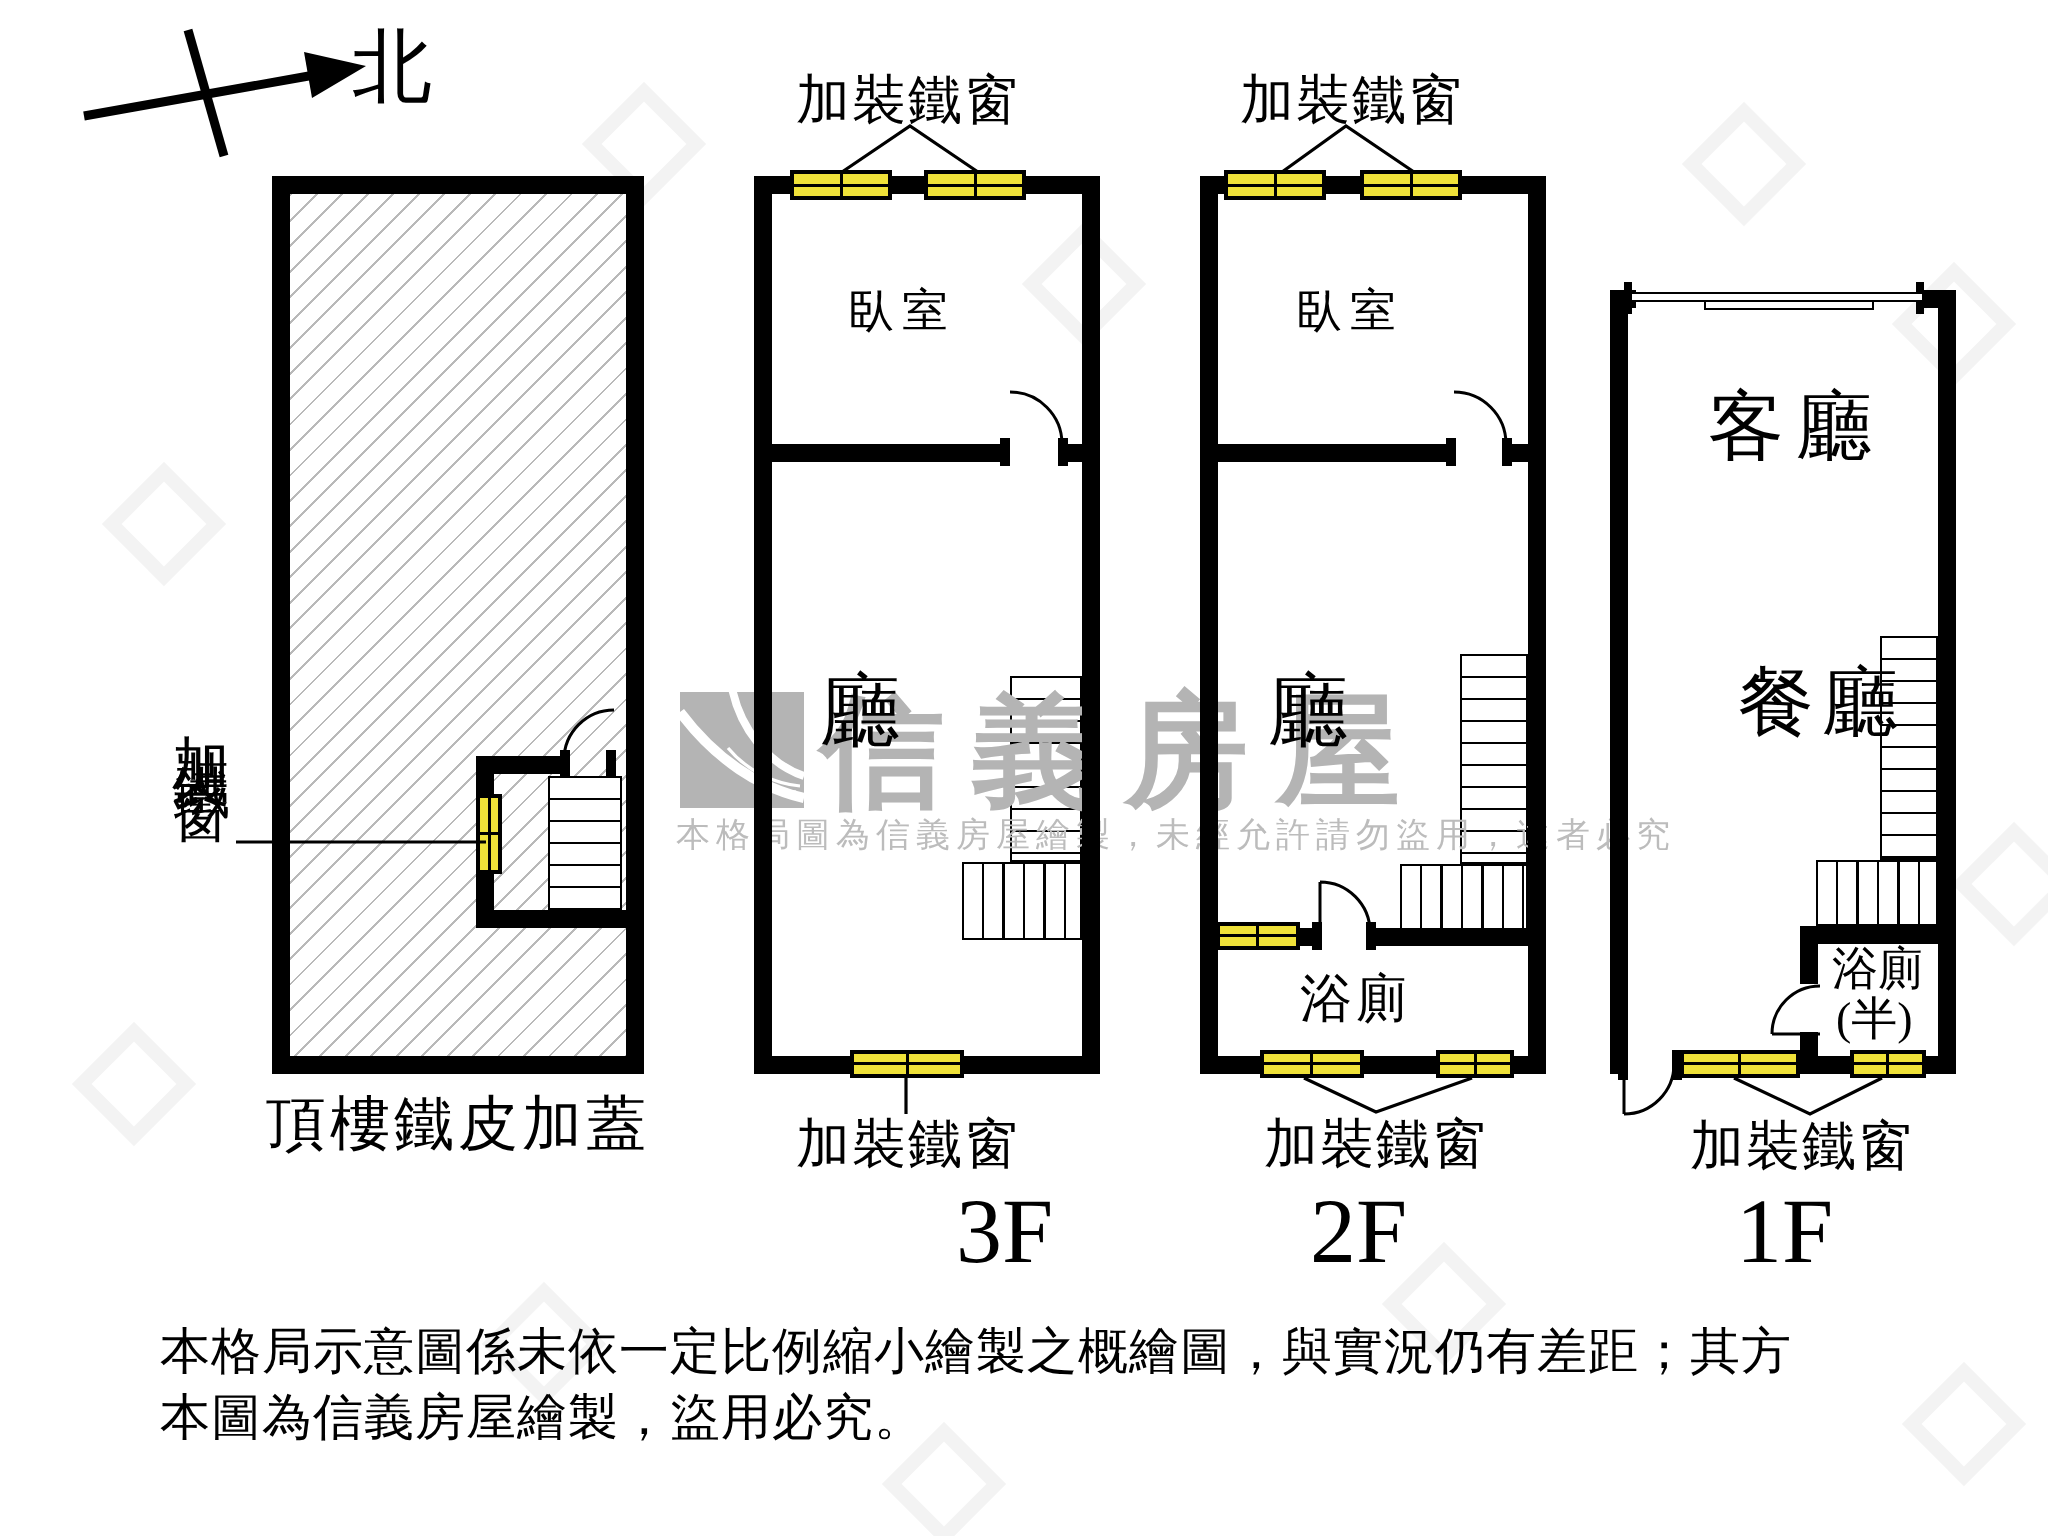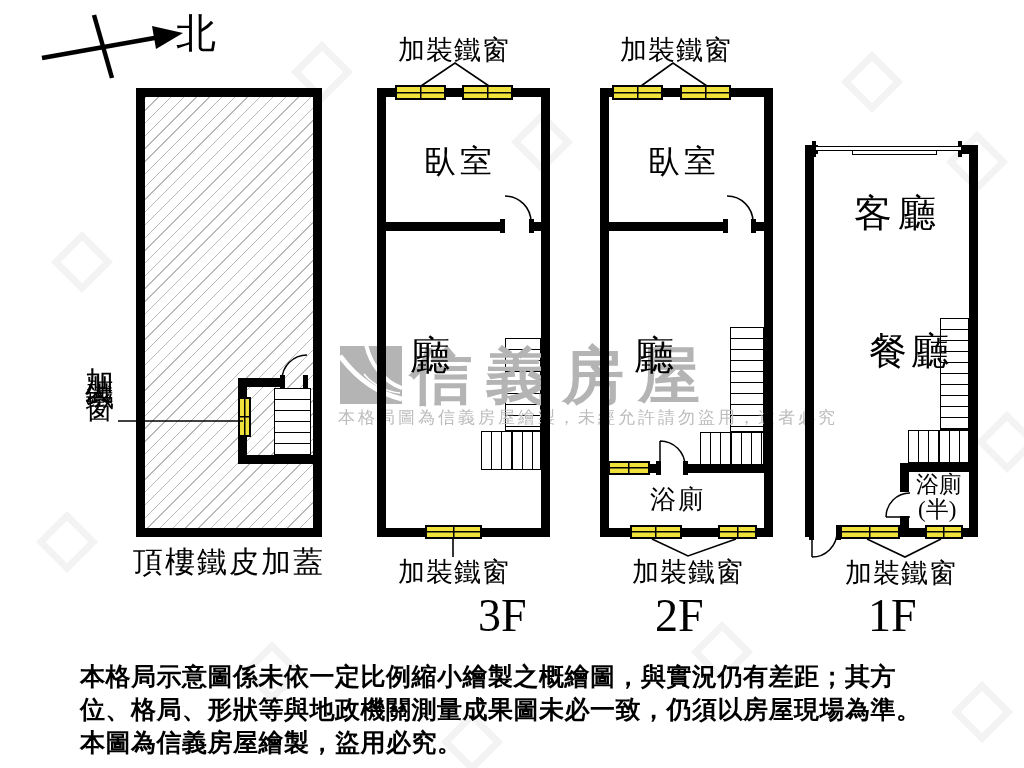--- a/index.html
+++ b/index.html
@@ -10,21 +10,21 @@
          background-image:repeating-linear-gradient(135deg,#b9b9b9 0 1px,transparent 1px 9px);}
   .win{position:absolute;z-index:5;border:2px solid #000;background-color:#efe139;box-sizing:border-box;}
   .win::before{content:"";position:absolute;inset:0;
          background:linear-gradient(#000,#000) 50% 50%/100% 1.5px no-repeat,
                     linear-gradient(#000,#000) 50% 50%/1.5px 100% no-repeat;}
   .stair{position:absolute;background-color:#fff;border:1.5px solid #000;box-sizing:border-box;z-index:2;}
   .stair.v{background-image:repeating-linear-gradient(to bottom,transparent 0 9.8px,#000 9.8px 11px);}
   .stair.h{background-image:repeating-linear-gradient(to right,transparent 0 9px,#000 9px 10.2px);}
   .thin{position:absolute;background:#fff;border:1px solid #000;box-sizing:border-box;z-index:5;}
   .lbl{position:absolute;z-index:6;white-space:nowrap;}
-  .room-lbl{font-size:32px;letter-spacing:4px;}
+  .room-lbl{font-size:23px;letter-spacing:4px;}
   .iron-lbl{font-size:27px;letter-spacing:1px;}
   .floor-name{font-size:46px;}
   .v-lbl{writing-mode:vertical-rl;text-orientation:upright;font-size:29px;letter-spacing:8px;}
   #wm-brand{position:absolute;z-index:3;font-size:62px;font-weight:bold;color:#b4b4b4;letter-spacing:14px;}
   #wm-notice{position:absolute;z-index:3;font-size:17px;color:#bcbcbc;letter-spacing:3px;}
   #wm-logo{position:absolute;z-index:3;background:#b4b4b4;}
   .disc-line{font-size:25px;line-height:33px;letter-spacing:0.5px;}
   #overlay-svg{position:absolute;left:0;top:0;z-index:6;}
   .diamond{position:absolute;width:30px;height:30px;border:7px solid rgba(160,160,160,0.13);
            transform:rotate(45deg);z-index:0;}
@@ -162,19 +162,18 @@
     <path d="M812,532 L812,557 M812,557 A25,25 0 0 0 837,532" stroke="#000" stroke-width="1.5" fill="none"></path>
 
     <polyline points="421,86 455,63 489,86" stroke="#000" stroke-width="1.6" fill="none"></polyline>
     <polyline points="641,86 673,63 707,86" stroke="#000" stroke-width="1.6" fill="none"></polyline>
     <line x1="453" y1="539" x2="453" y2="557" stroke="#000" stroke-width="1.6"></line>
     <polyline points="652,539 688,556 736,539" stroke="#000" stroke-width="1.6" fill="none"></polyline>
     <polyline points="867,539 905,557 941,539" stroke="#000" stroke-width="1.6" fill="none"></polyline>
     <line x1="118" y1="421" x2="243" y2="421" stroke="#000" stroke-width="1.6"></line>
   </svg>
 
-  <div class="lbl" style="left:80px;top:660px;font-weight:bold;">
+  <div class="lbl" style="left:80px;top:660px;">
     <div class="disc-line">本格局示意圖係未依一定比例縮小繪製之概繪圖，與實況仍有差距；其方</div>
-    <div class="disc-line">位、格局、形狀等與地政機關測量成果圖未必一致，仍須以房屋現場為準。</div>
     <div class="disc-line">本圖為信義房屋繪製，盜用必究。</div>
   </div>
 
 </div>
 
 </body></html>

